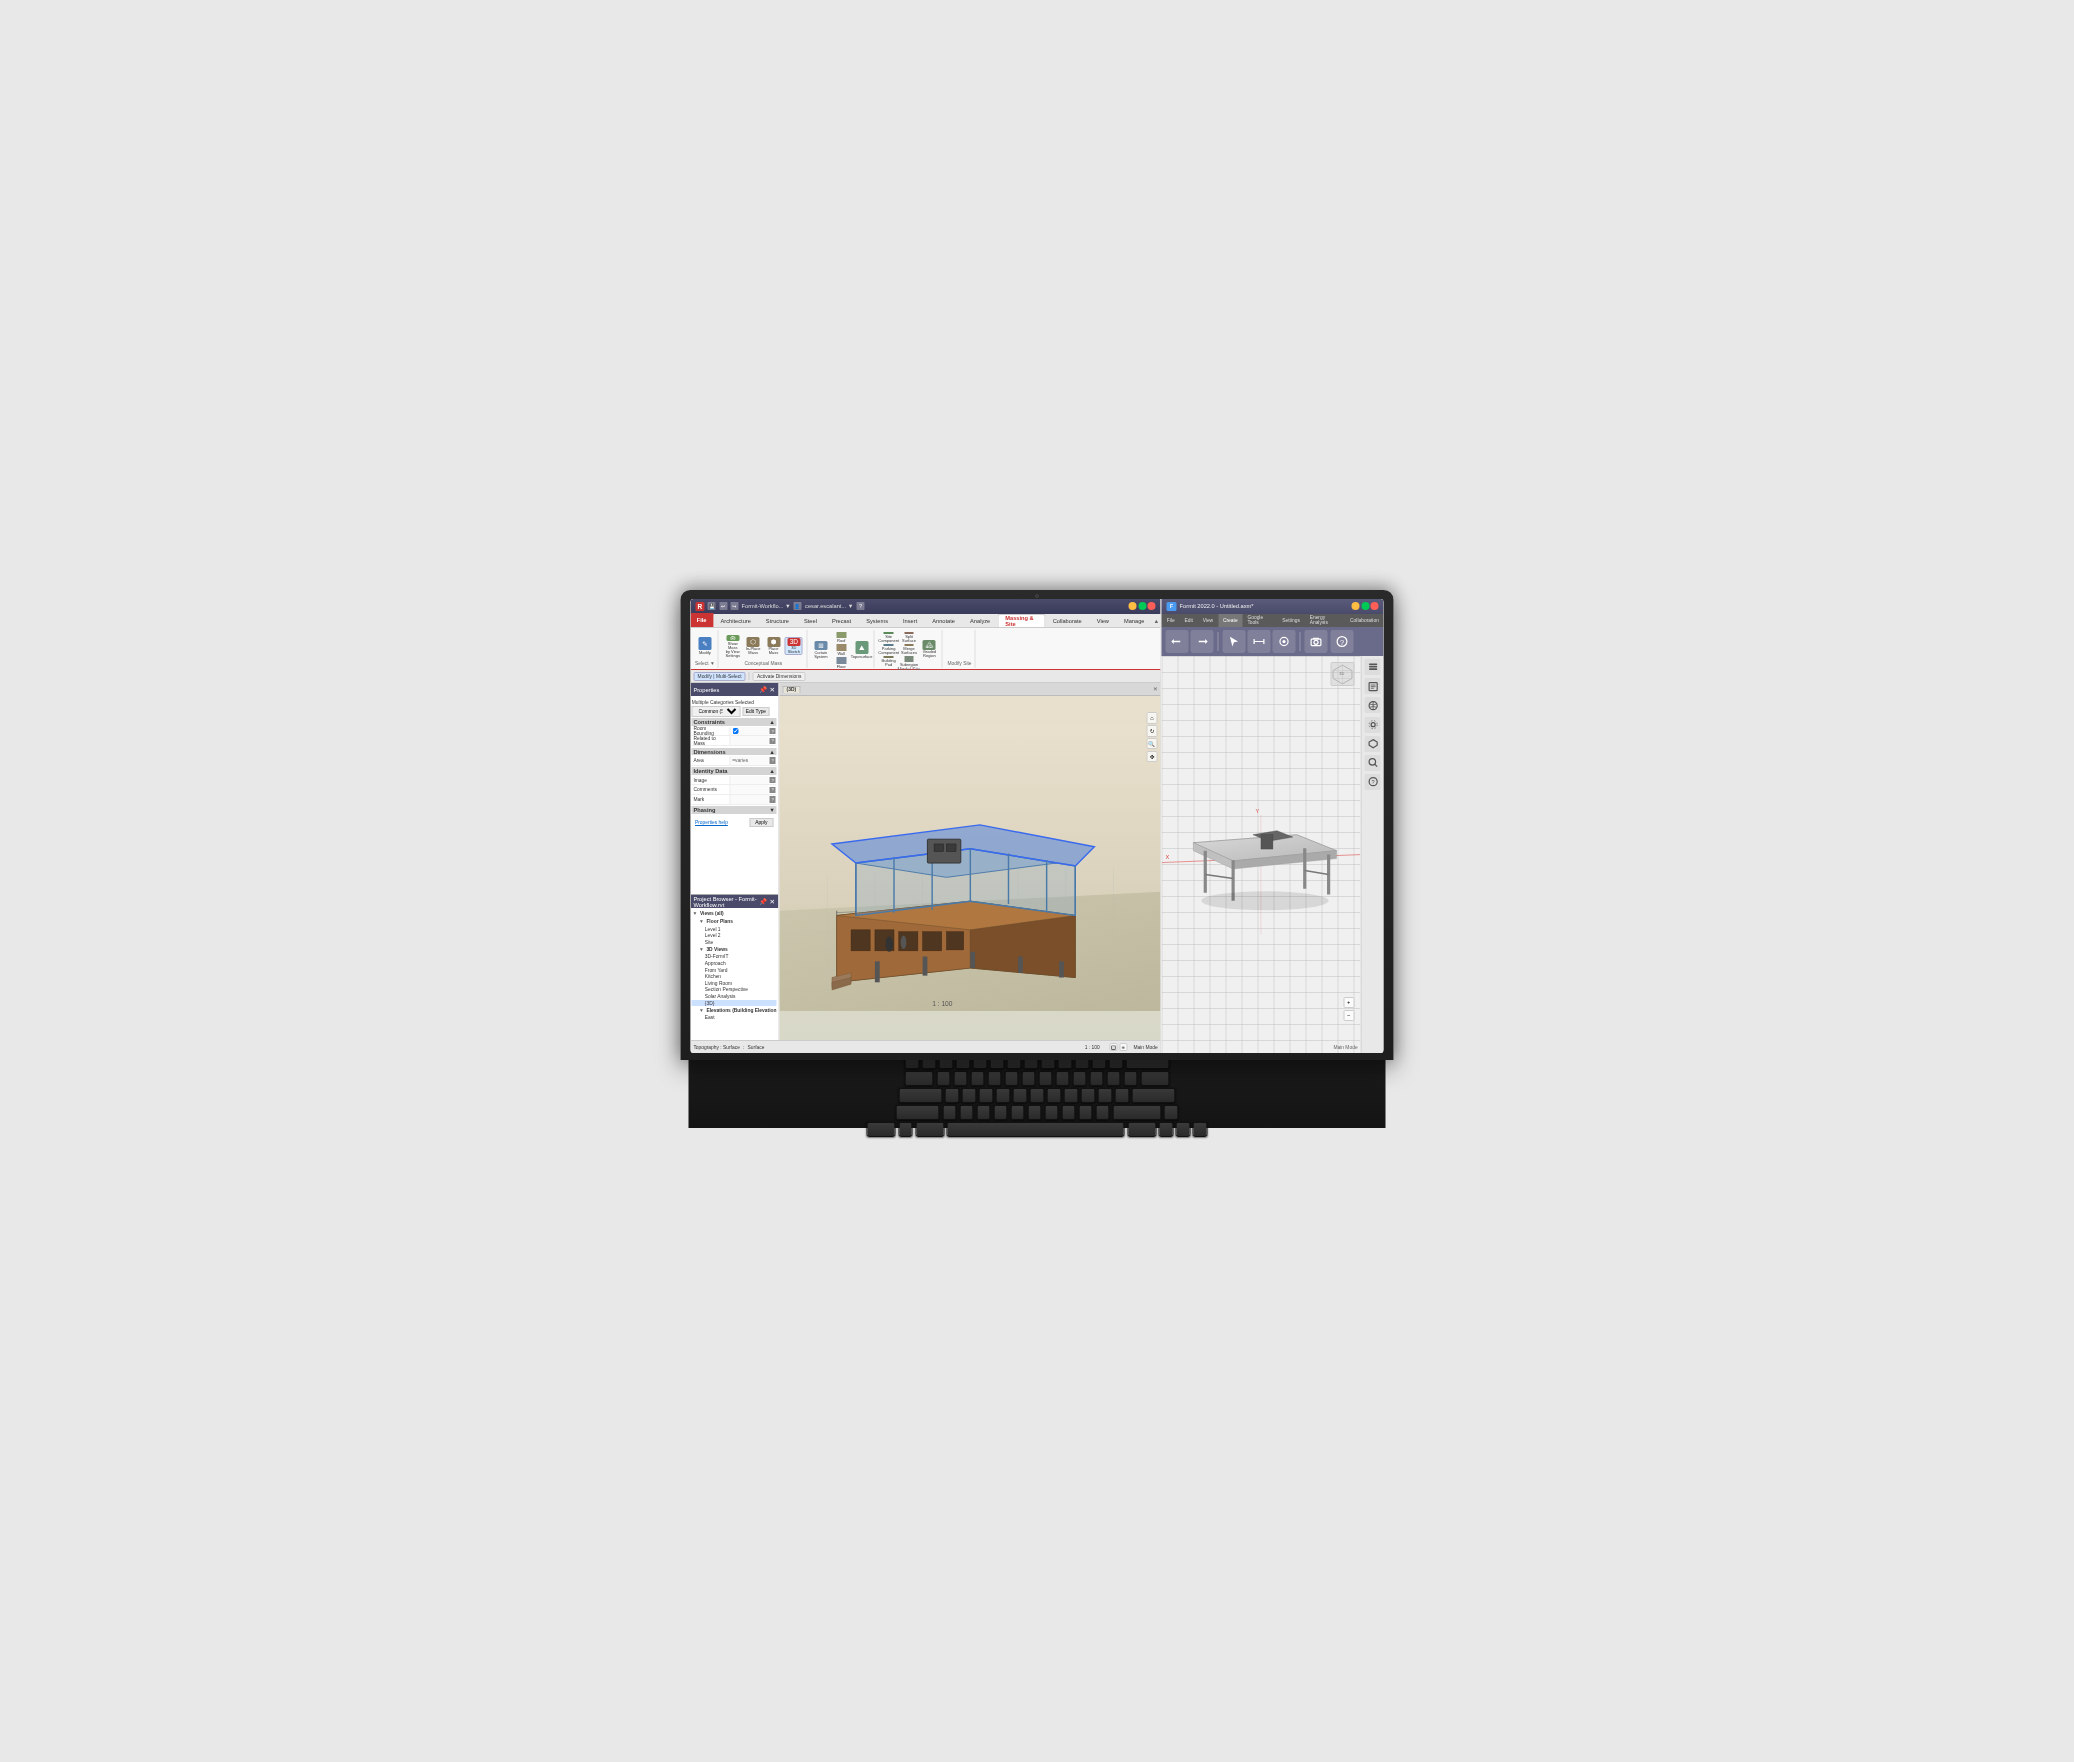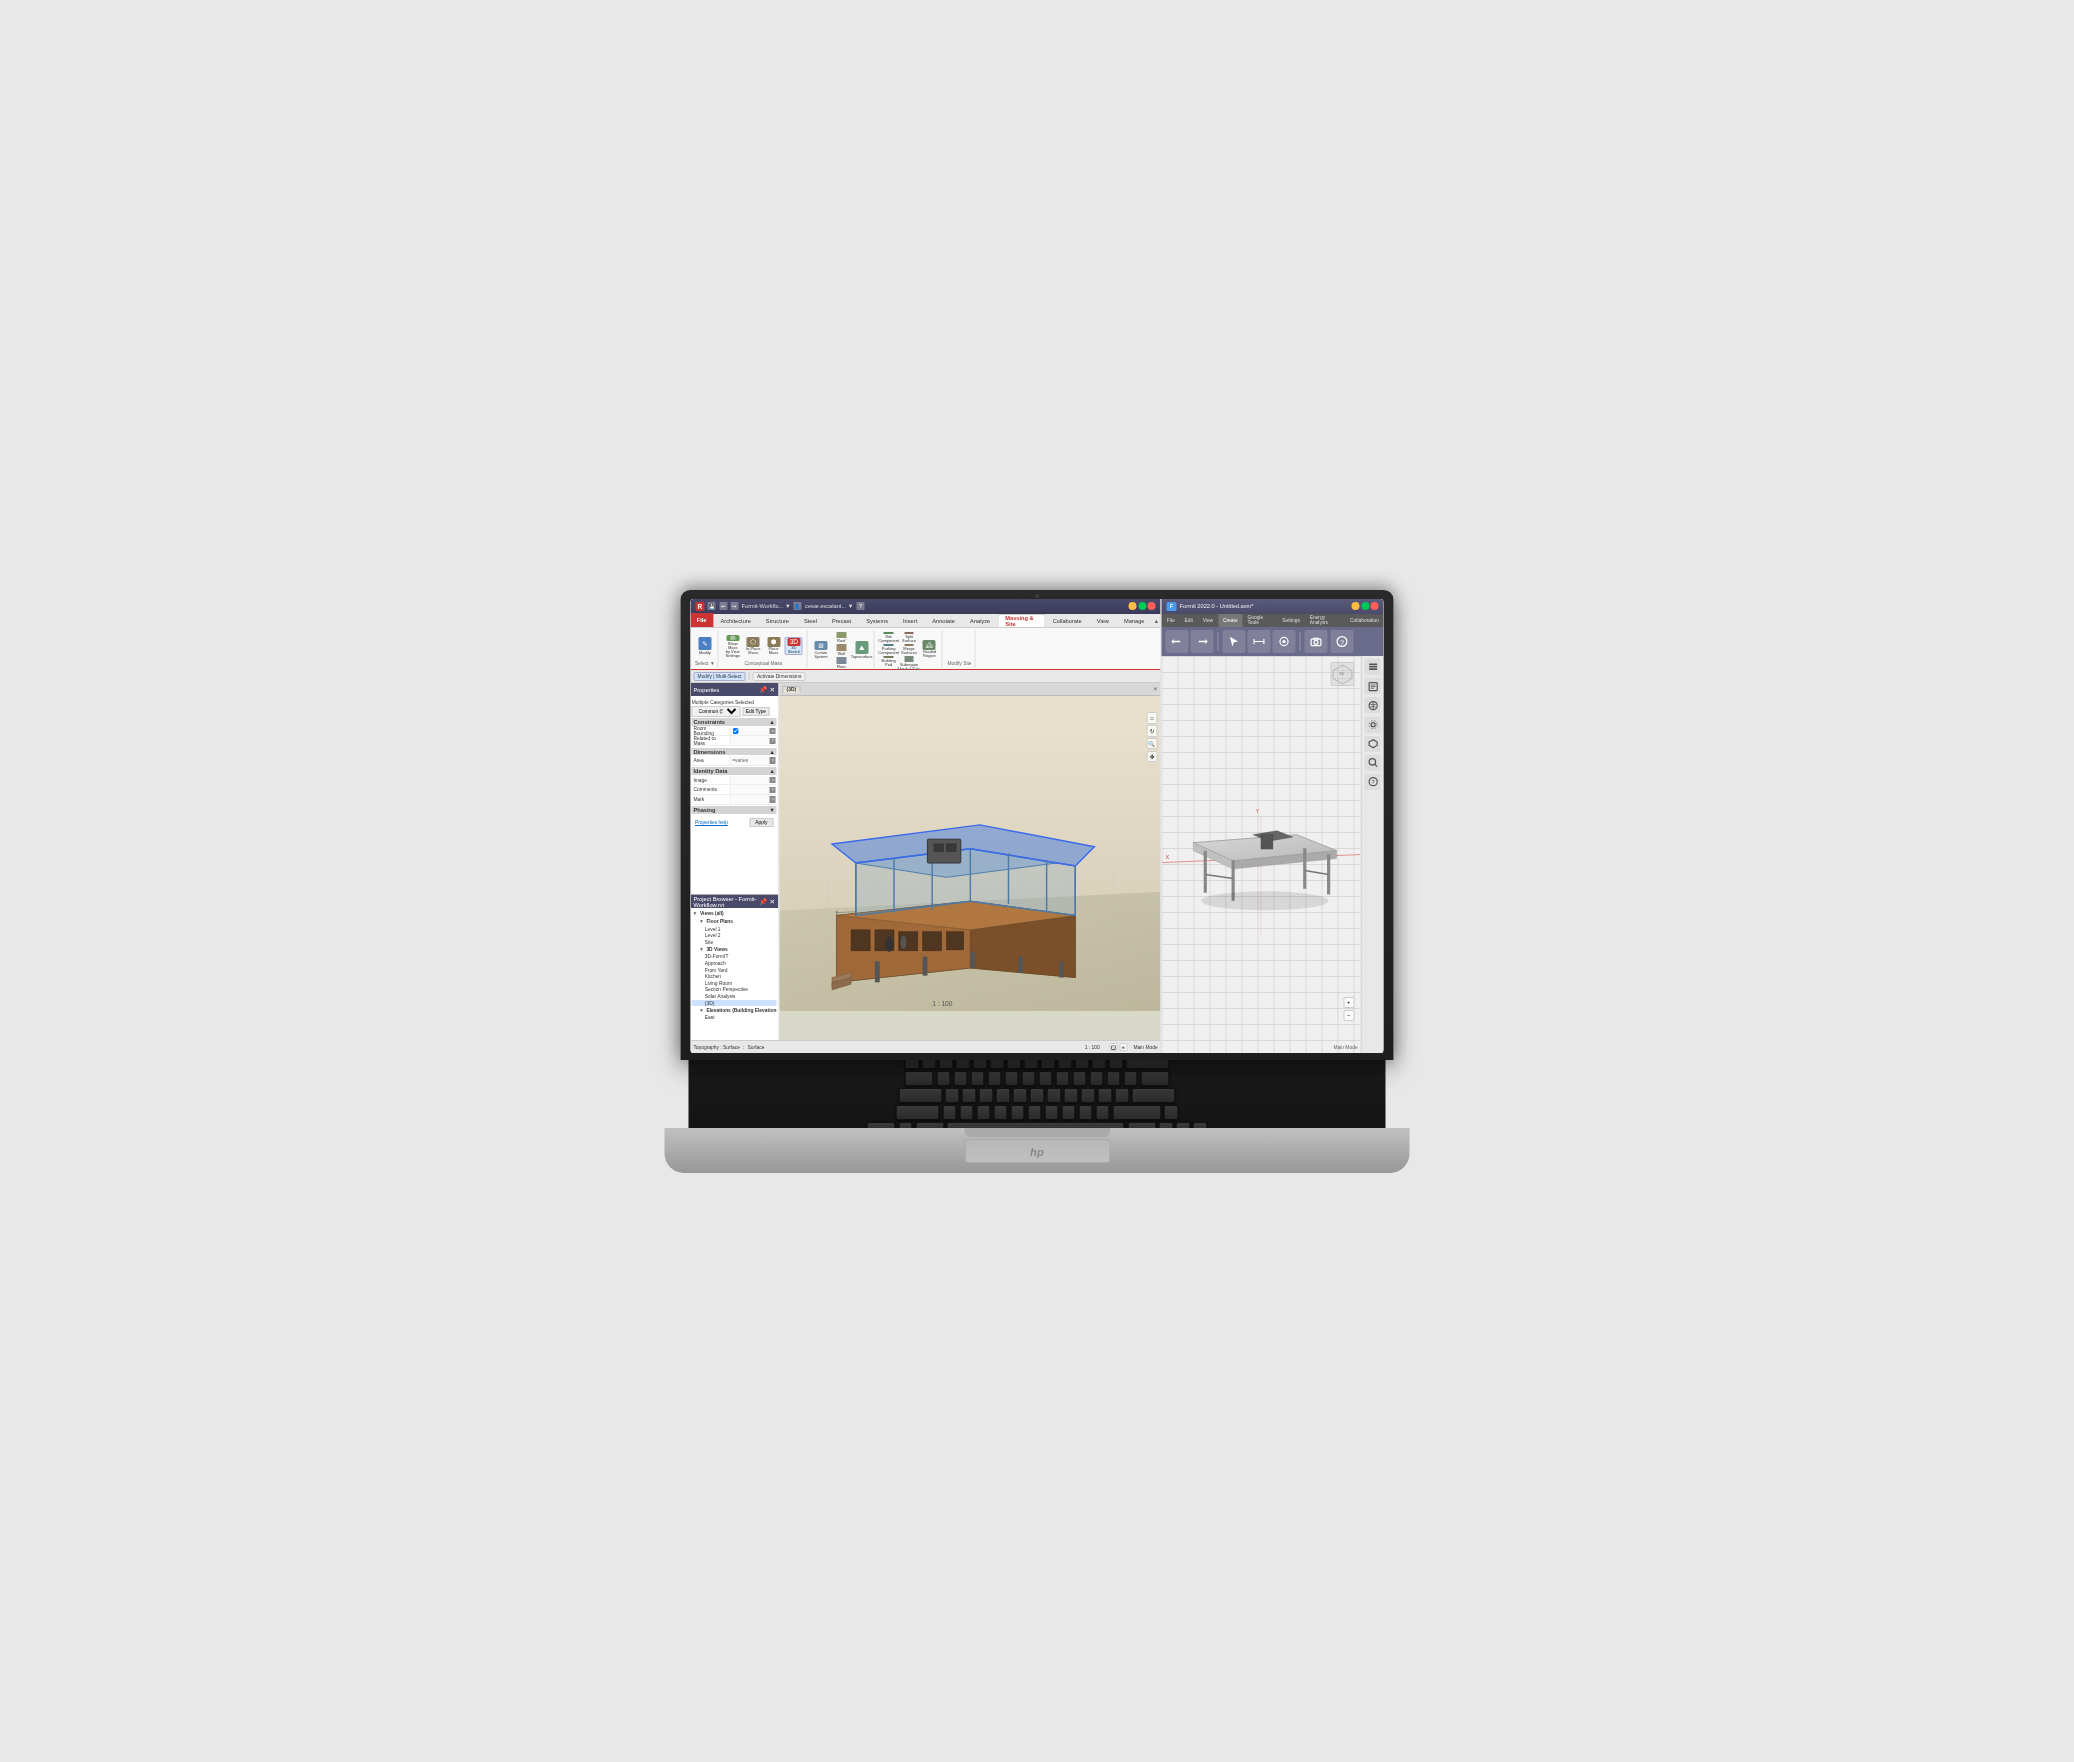--- a/index.html
+++ b/index.html
@@ -1368,23 +1368,15 @@
       <div class="key"></div>
       <div class="key wide"></div>
       <div class="key space"></div>
       <div class="key wide"></div>
       <div class="key"></div>
       <div class="key"></div>
       <div class="key"></div>
     </div>
   </div>
 
-  <div style="position:absolute;bottom:0;left:50%;transform:translateX(-50%);width:745px;height:45px;background:linear-gradient(180deg,#c0c0c0 0%,#a8a8a8 60%,#989898 100%);border-radius:0 0 19.4px 19.4px;z-index:10;">
-
-    <div style="position:absolute;top:0;left:50%;transform:translateX(-50%);width:146px;height:9.7px;background:#aaa;border-radius:0 0 6.5px 6.5px;"></div>
-
-    <div class="trackpad"></div>
-
-    <div class="hp-logo">hp</div>
-  </div>
 
 </div>
 
 
 </body></html>

